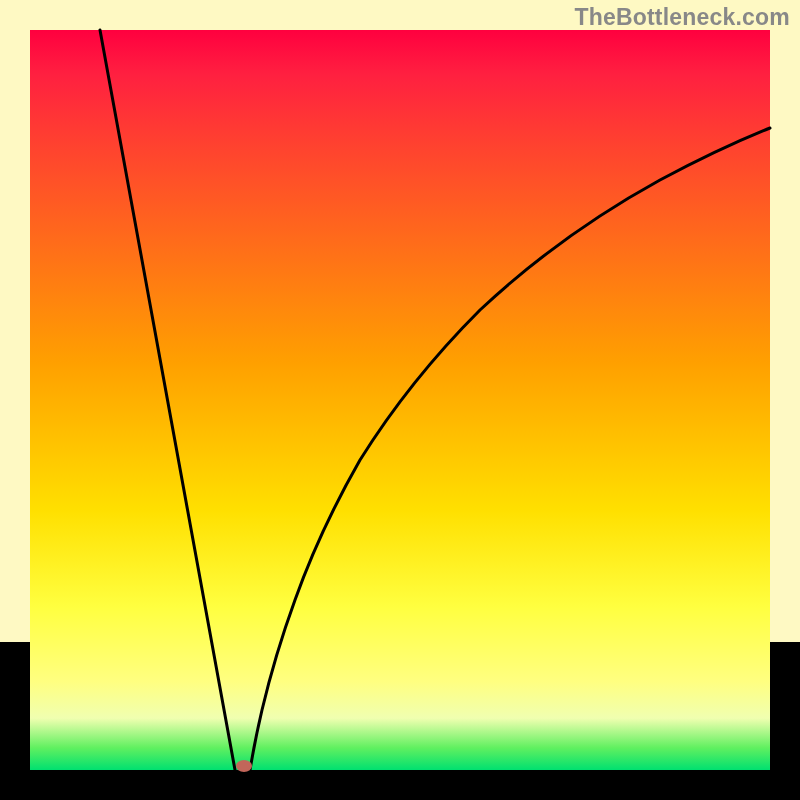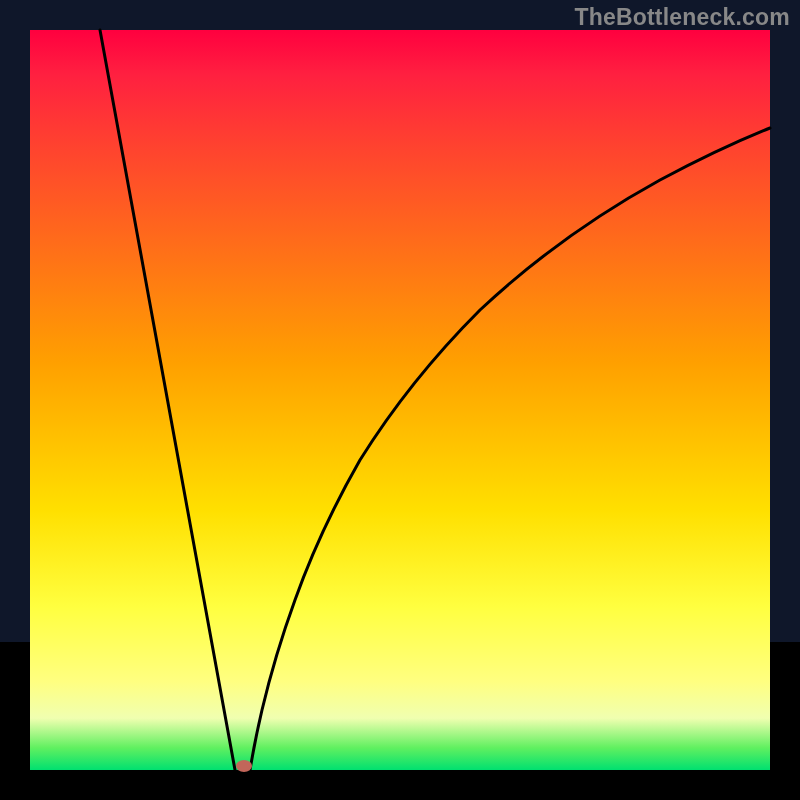--- a/index.html
+++ b/index.html
@@ -9,21 +9,21 @@
     height: 800px;
     background: #000;
     overflow: hidden;
   }
   .frame {
     position: absolute;
     top: 0;
     left: 0;
     width: 800px;
     height: 642px;
-    background: #0f172a;
+    background: #fef9c3;
   }
   .plot-area {
     position: absolute;
     left: 30px;
     top: 30px;
     width: 740px;
     height: 740px;
     background: linear-gradient(to bottom,
       #ff003f 0%,
       #ff2040 6%,

